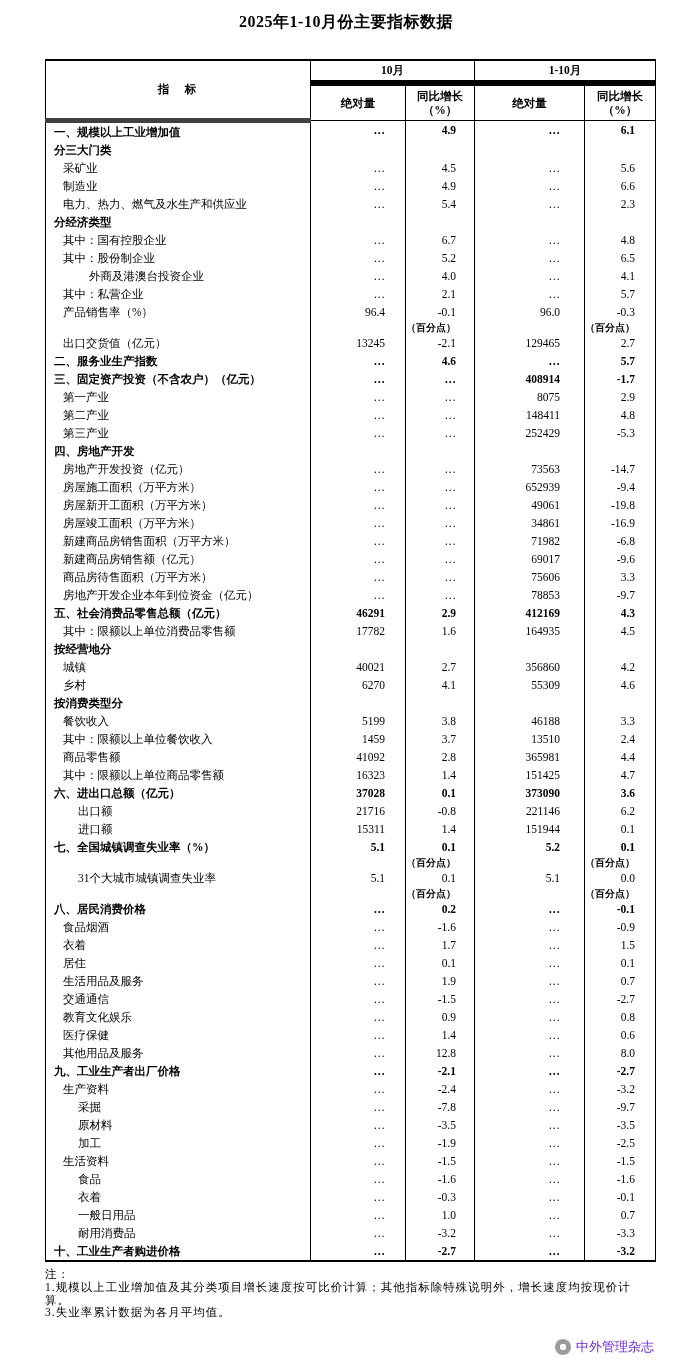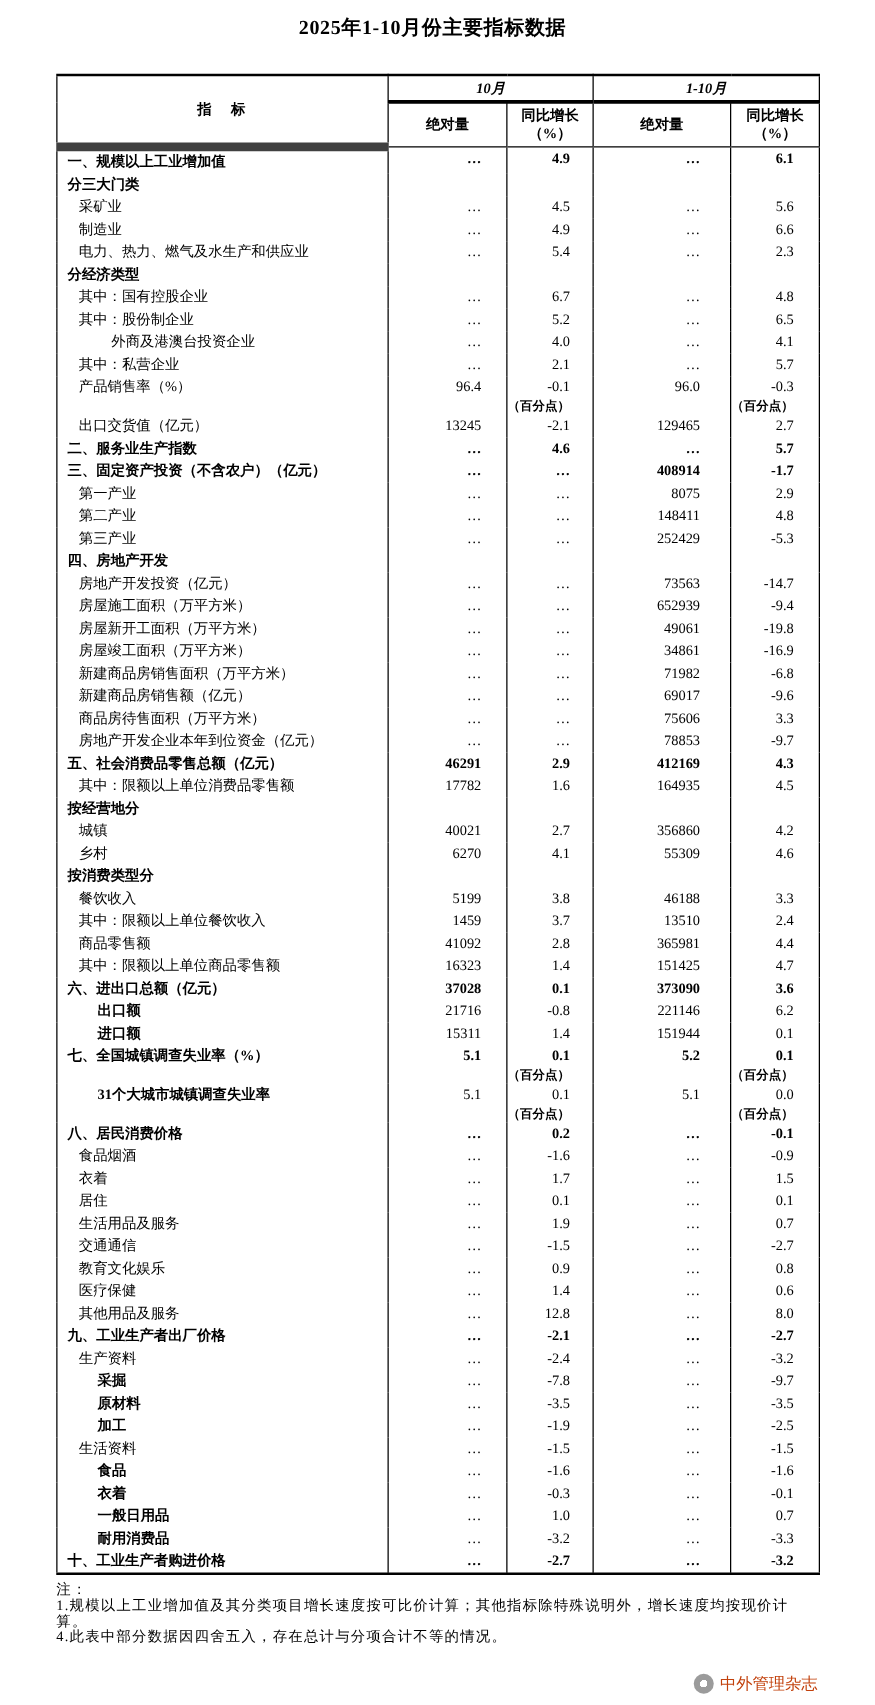--- a/index.html
+++ b/index.html
@@ -17,45 +17,45 @@
     border-left:1px solid #000;border-right:1px solid #000;
     border-top:2px solid #000;border-bottom:2px solid #000;
     font-size:11.5px;
   }
   col.c-label{width:265px}
   col.c-oabs{width:95px}
   col.c-ogr{width:69px}
   col.c-cabs{width:110px}
   col.c-cgr{width:71px}
   thead th{font-weight:700;padding:0;vertical-align:middle;text-align:center;}
-  .th-indicator{border-bottom:7px solid #404040;letter-spacing:2px;}
-  .th-group{height:19px;border-left:1px solid #000;border-bottom:3px solid #000000;font-style:italic;}
+  .th-indicator{border-bottom:5px solid #404040;letter-spacing:2px;}
+  .th-group{height:19px;border-left:1px solid #000;border-bottom:6px solid #000000;}
   .th-sub{height:34px;border-left:1px solid #000;border-bottom:1px solid #000;white-space:pre-line;line-height:14px;}
   tbody td{
     padding:0;height:18px;line-height:18px;vertical-align:top;
     overflow:hidden;white-space:nowrap;
   }
   tbody td:nth-child(n+2){border-left:1px solid #000;text-align:right;}
   tbody td:nth-child(2){padding-right:20px;}
   tbody td:nth-child(3){padding-right:18px;}
   tbody td:nth-child(4){padding-right:24px;}
   tbody td:nth-child(5){padding-right:20px;}
   tbody tr.bold{font-weight:700;}
   td.label{text-align:left;}
   td.label.ind0{padding-left:8px;}
   td.label.ind1{padding-left:17px;}
-  td.label.ind2{padding-left:32px;font-weight:bold;}
+  td.label.ind2{padding-left:32px;}
   td.label.ind3{padding-left:43px;margin-top:43px;}
   .unit-note{font-size:10px;line-height:13px;font-weight:700;}
   .notes{margin:6px 42px 0 45px;font-size:11.5px;line-height:12.5px;letter-spacing:1px;}
   .note-label{line-height:13px;}
   .note-line{line-height:12.5px;}
   .watermark{
     position:absolute;right:38px;bottom:8px;display:flex;align-items:center;gap:5px;
-    color:#c2410c;font-size:13px;font-family:Liberation Mono, monospace;
+    color:#6d28d9;font-size:13px;font-family:Liberation Mono, monospace;
   }
   .wm-circle{
     width:16px;height:16px;border-radius:50%;
     background:radial-gradient(circle at center,#ffffff 0 3px,#9b9b9b 3px);
     display:inline-block;
   }
 </style>
 </head>
 <body>
 
@@ -516,21 +516,21 @@
             <td>-3.2</td>
           </tr>
         </tbody>
     </table>
   </div>
 
   <div class="notes">
     <div class="note-label">注：</div>
     <div id="notes-list">
         <div class="note-line">1.规模以上工业增加值及其分类项目增长速度按可比价计算；其他指标除特殊说明外，增长速度均按现价计算。</div>
-        <div class="note-line">4.此表中部分数据因四舍五入，存在总计与分项合计不等的情况。</div>
+        <div class="note-line">3.失业率累计数据为各月平均值。</div>
       </div>
   </div>
 
   <div class="watermark">
     <span class="wm-circle"></span>
     <span>中外管理杂志</span>
   </div>
 
 </div>
 

